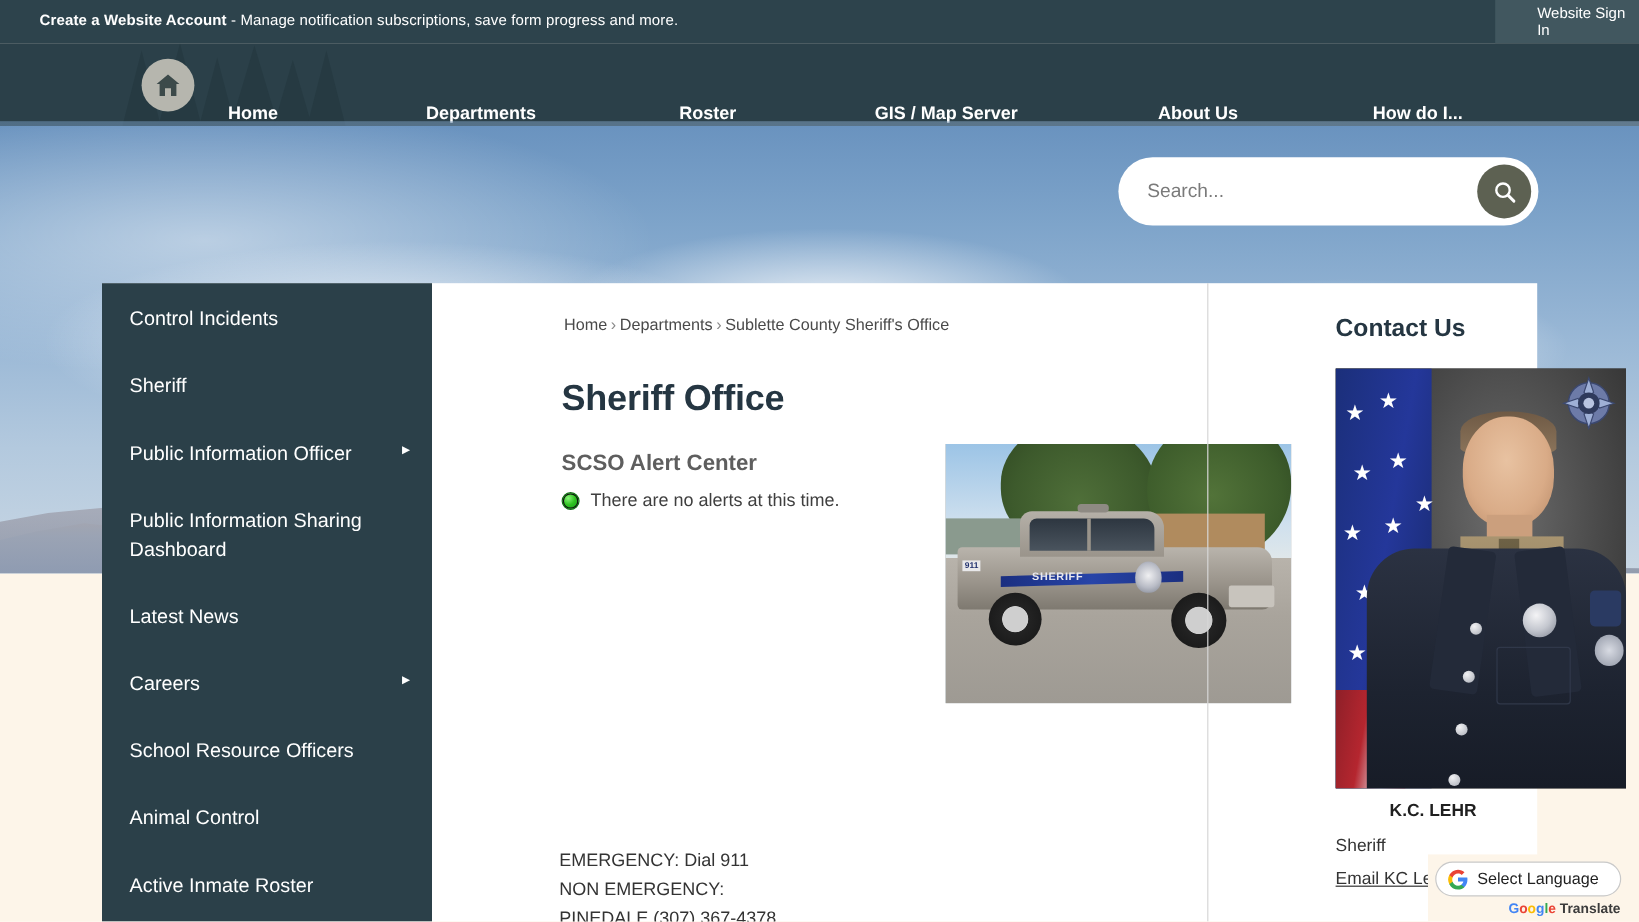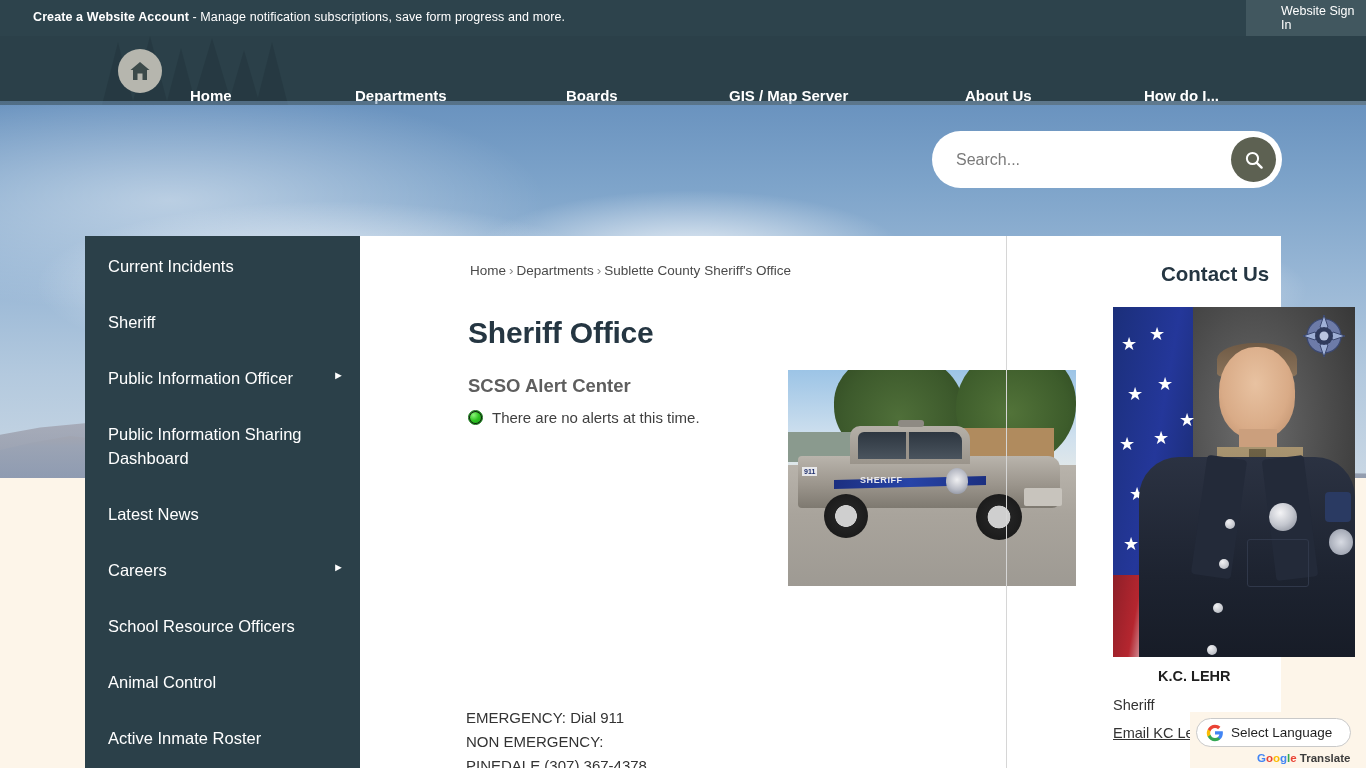--- a/index.html
+++ b/index.html
@@ -153,21 +153,21 @@
     font-size: 15px; color: #333; line-height: 24px; white-space: pre-line;
   }
 
   
   .rightcol {
     position: absolute; left: 921px; top: 0; width: 275px; height: 532px;
     border-left: 1px solid #d6d6d6;
   }
   .contact-title {
     position: absolute; left: 106px; top: 26px; font-size: 20.5px;
-    font-weight: bold; color: #253642; margin-left: 48px;
+    font-weight: bold; color: #253642;
   }
   .portrait {
     position: absolute; left: 106px; top: 71px; width: 242px; height: 350px;
     overflow: hidden; background: #3a3a3a;
   }
   .cname {
     position: absolute; left: 106px; top: 432px;
     font-size: 14.5px; font-weight: bold; color: #1f1f1f; margin-left: 45px;
   }
   .ctitle {
@@ -269,41 +269,41 @@
     </svg>
   </div>
   <div class="navlogo">
     <svg width="24" height="24" viewBox="0 0 24 24">
       <path d="M12 3 L21.5 11 L19 11 L19 21 L14.5 21 L14.5 14.5 L9.5 14.5 L9.5 21 L5 21 L5 11 L2.5 11 Z" fill="#3c4a4a"></path>
     </svg>
   </div>
   <div class="navlist">
     <div class="navitem" style="left:190px">Home</div>
     <div class="navitem" style="left:355px">Departments</div>
-    <div class="navitem" style="left:566px">Boards</div>
+    <div class="navitem" style="left:566px">Roster</div>
     <div class="navitem" style="left:729px">GIS / Map Server</div>
     <div class="navitem" style="left:965px">About Us</div>
     <div class="navitem" style="left:1144px">How do I...</div>
   </div>
   <div class="nav-underline"></div>
 
   <div class="searchwrap">
     <input class="searchinput" type="text" placeholder="Search..." style="">
     <button class="searchbtn">
       <svg width="20" height="20" viewBox="0 0 20 20">
         <circle cx="8.5" cy="8.5" r="5.6" fill="none" stroke="#ffffff" stroke-width="2"></circle>
         <line x1="12.8" y1="12.8" x2="17.6" y2="17.6" stroke="#ffffff" stroke-width="2.4" stroke-linecap="round"></line>
       </svg>
     </button>
   </div>
 
   <div class="card">
 
     <div class="sidebar">
-      <div class="side-item" style="top:18px">Current Incidents</div>
+      <div class="side-item" style="top:18px">Control Incidents</div>
       <div class="side-item" style="top:74px">Sheriff</div>
       <div class="side-item" style="top:130px">Public Information Officer</div>
       <div class="side-arrow" style="top:133px">►</div>
       <div class="side-item" style="top:186px">Public Information Sharing Dashboard</div>
       <div class="side-item" style="top:266px">Latest News</div>
       <div class="side-item" style="top:322px">Careers</div>
       <div class="side-arrow" style="top:325px">►</div>
       <div class="side-item" style="top:378px">School Resource Officers</div>
       <div class="side-item" style="top:434px">Animal Control</div>
       <div class="side-item" style="top:490px">Active Inmate Roster</div>

